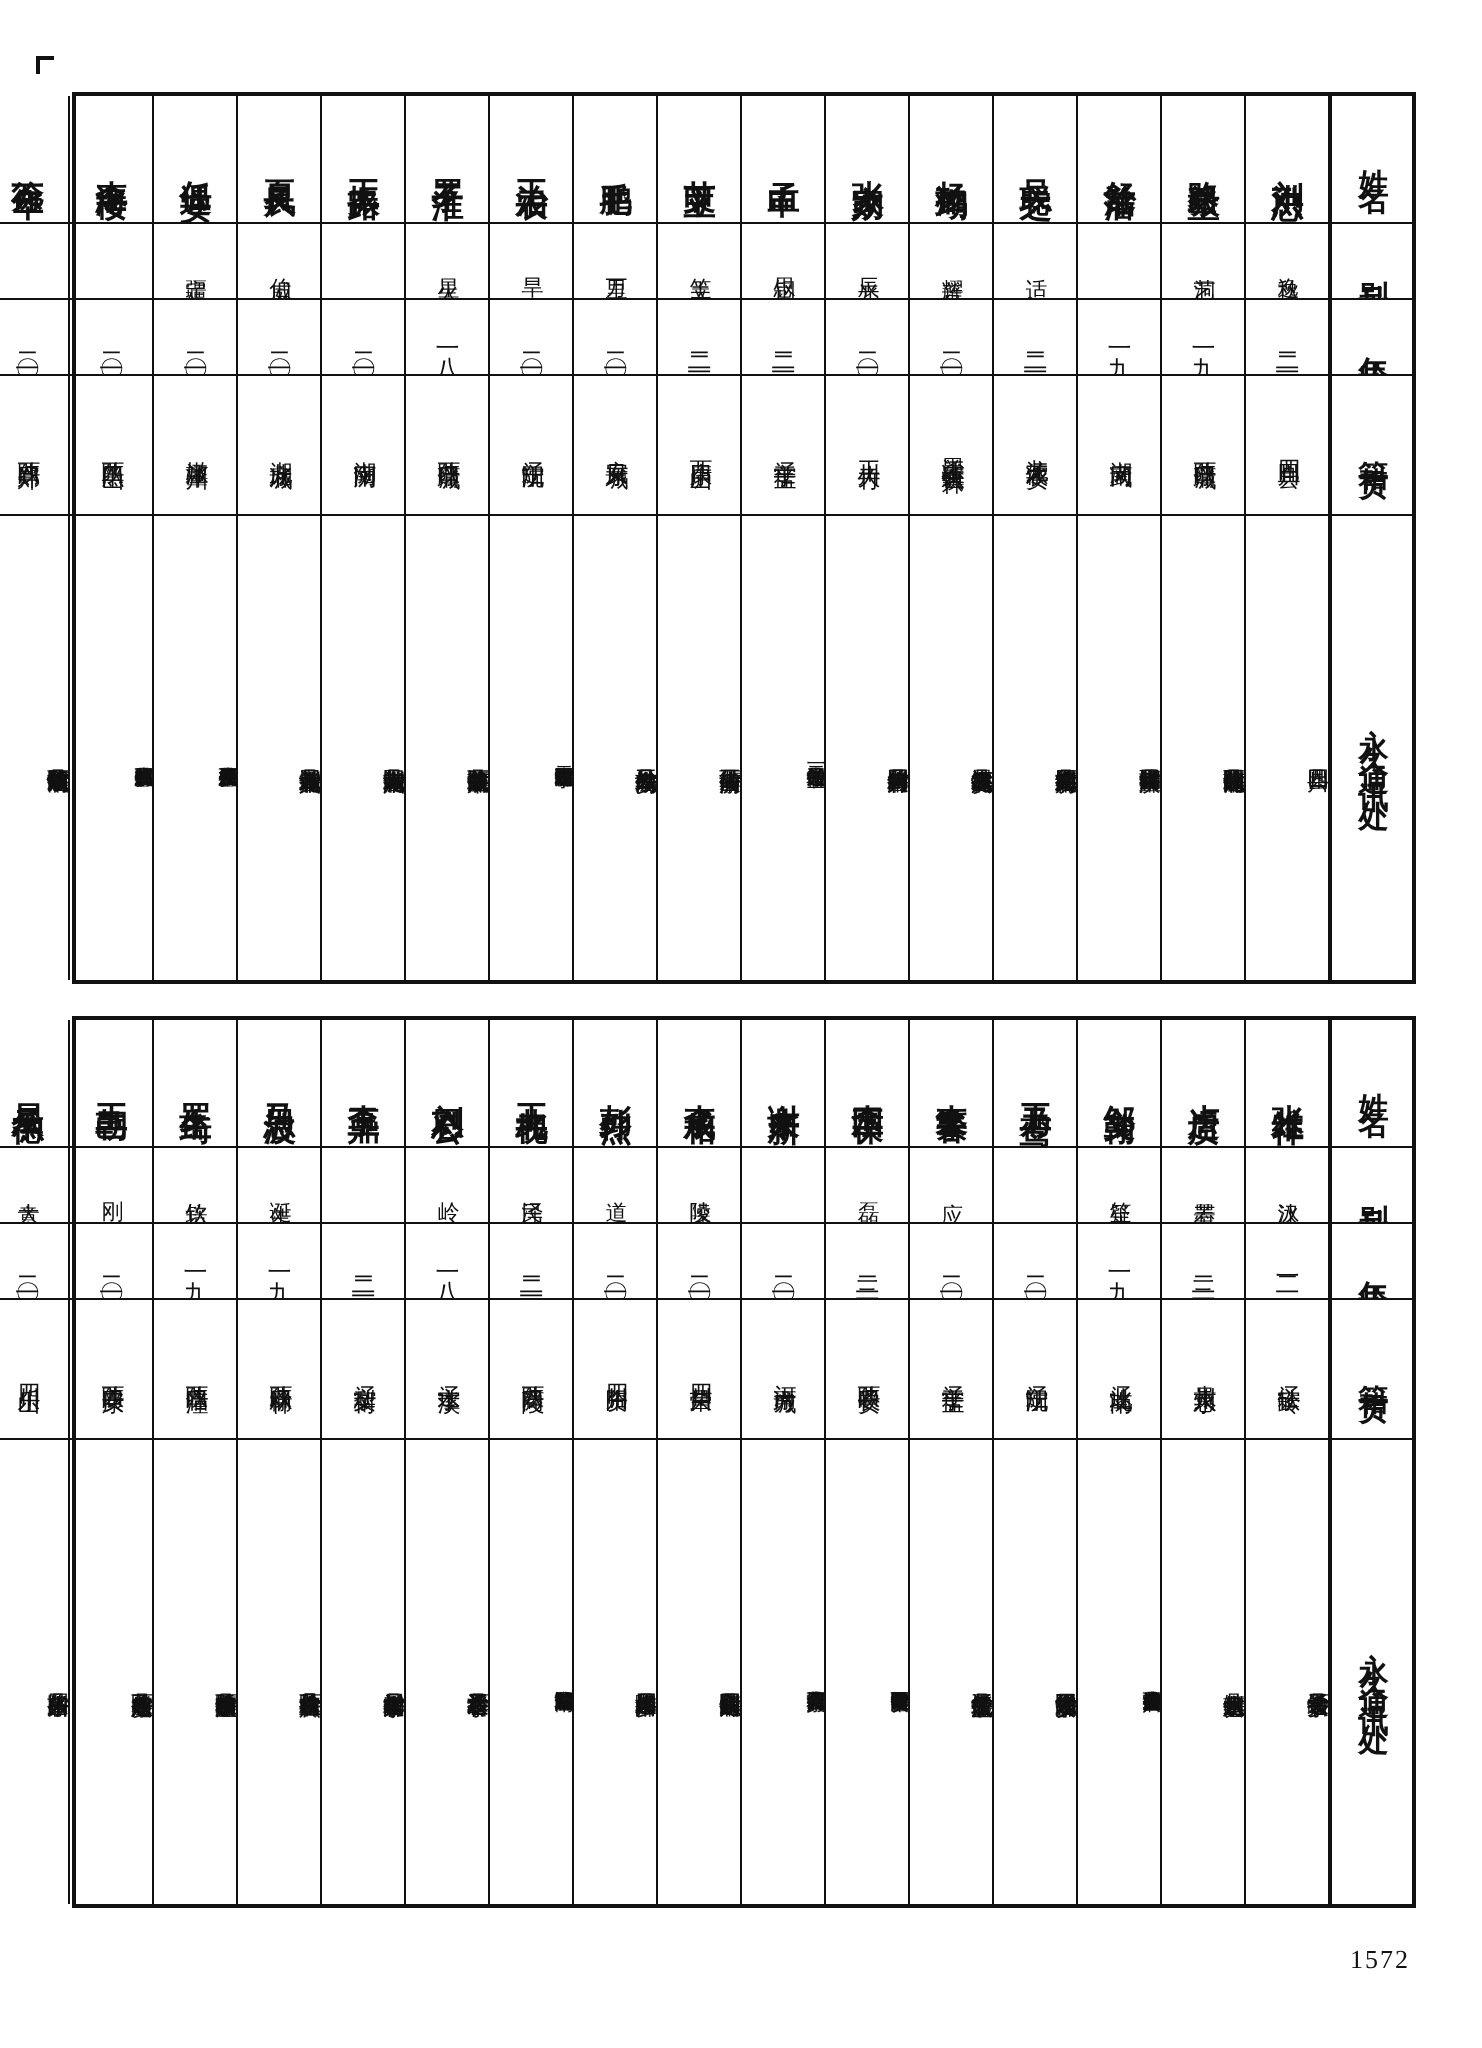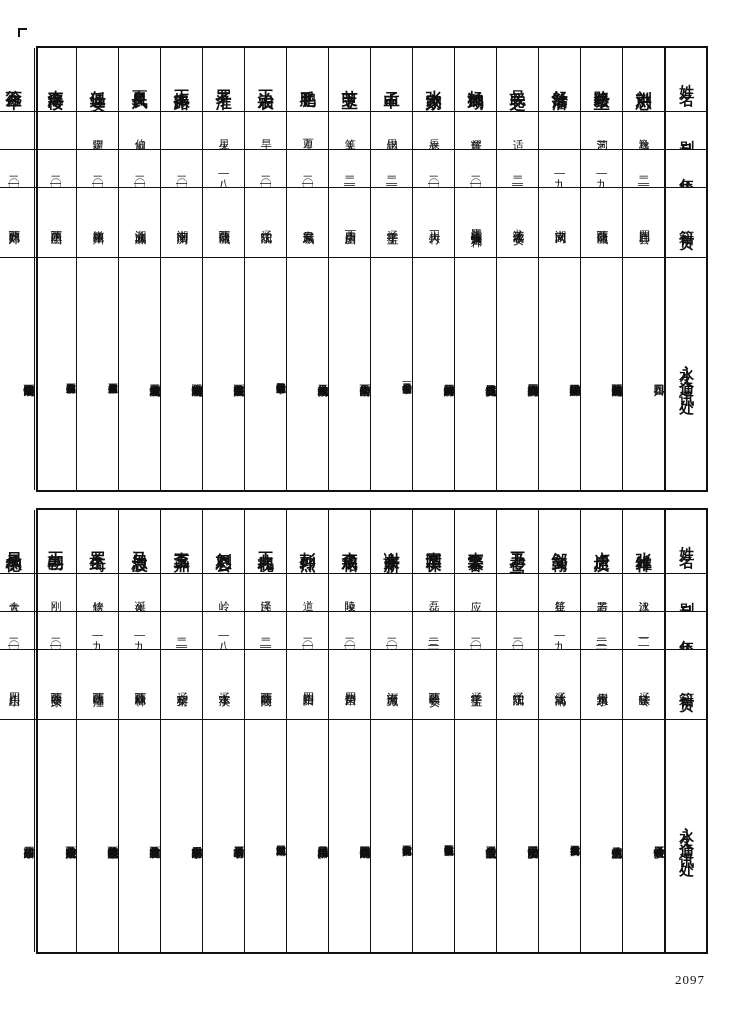--- a/index.html
+++ b/index.html
@@ -393,15 +393,15 @@
       </div>
       <div class="col data-col">
         <div class="cell r-name">易承德</div>
         <div class="cell r-alias">大意</div>
         <div class="cell r-age">二〇</div>
         <div class="cell r-native">四川乐山</div>
         <div class="cell r-addr">四川省乐山县苏省路</div>
       </div>
     </div>
 
-  <div class="page-number">2097</div>
+  <div class="page-number">1572</div>
 
 </div>
 
 </body></html>

